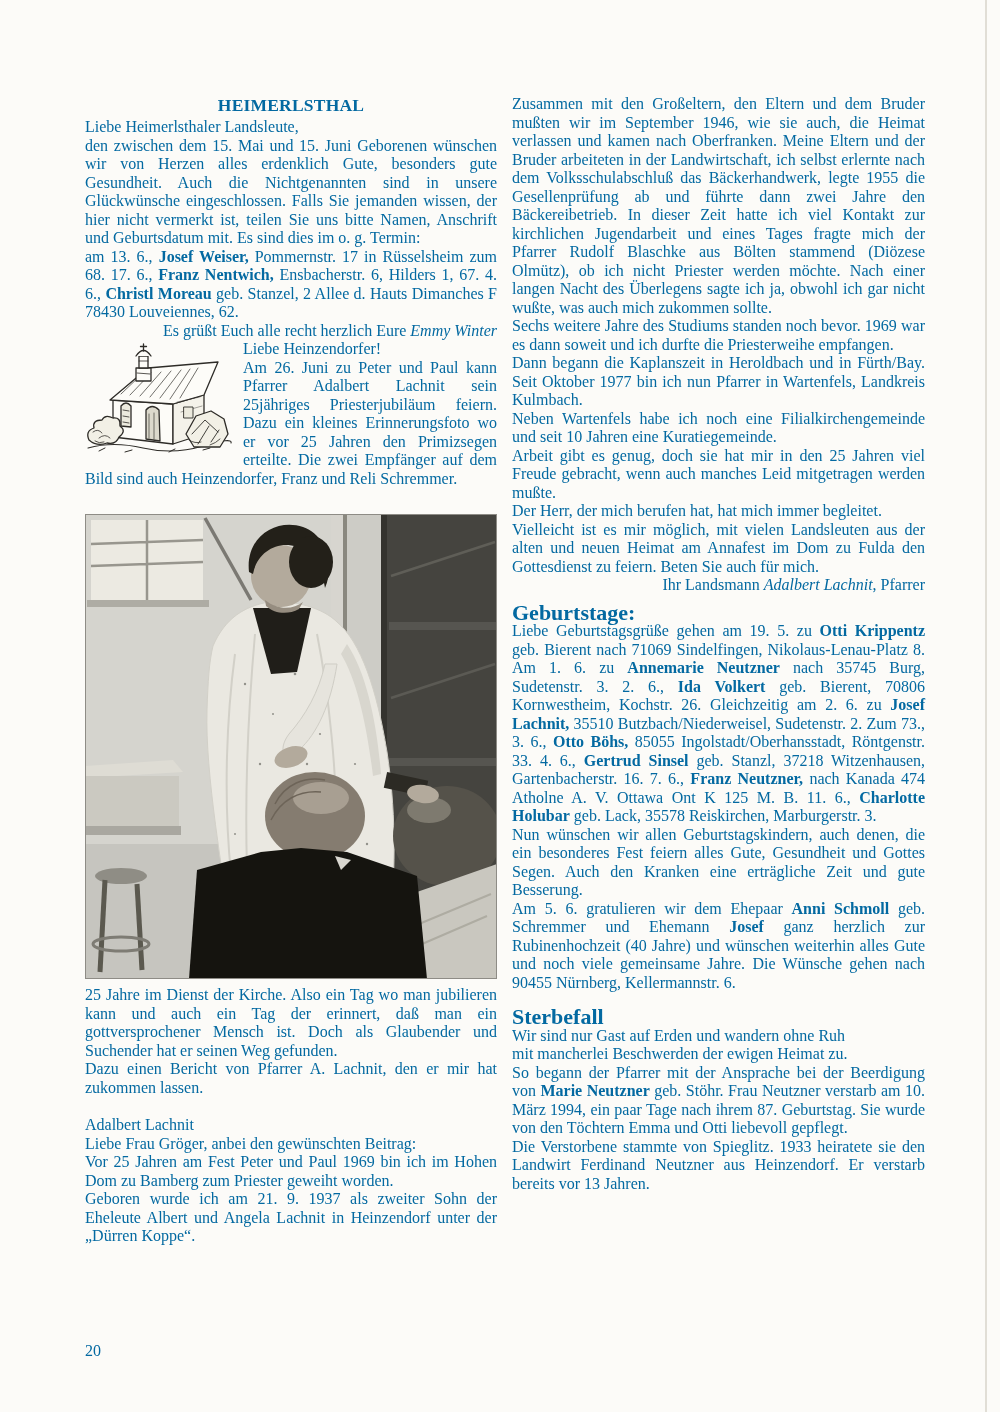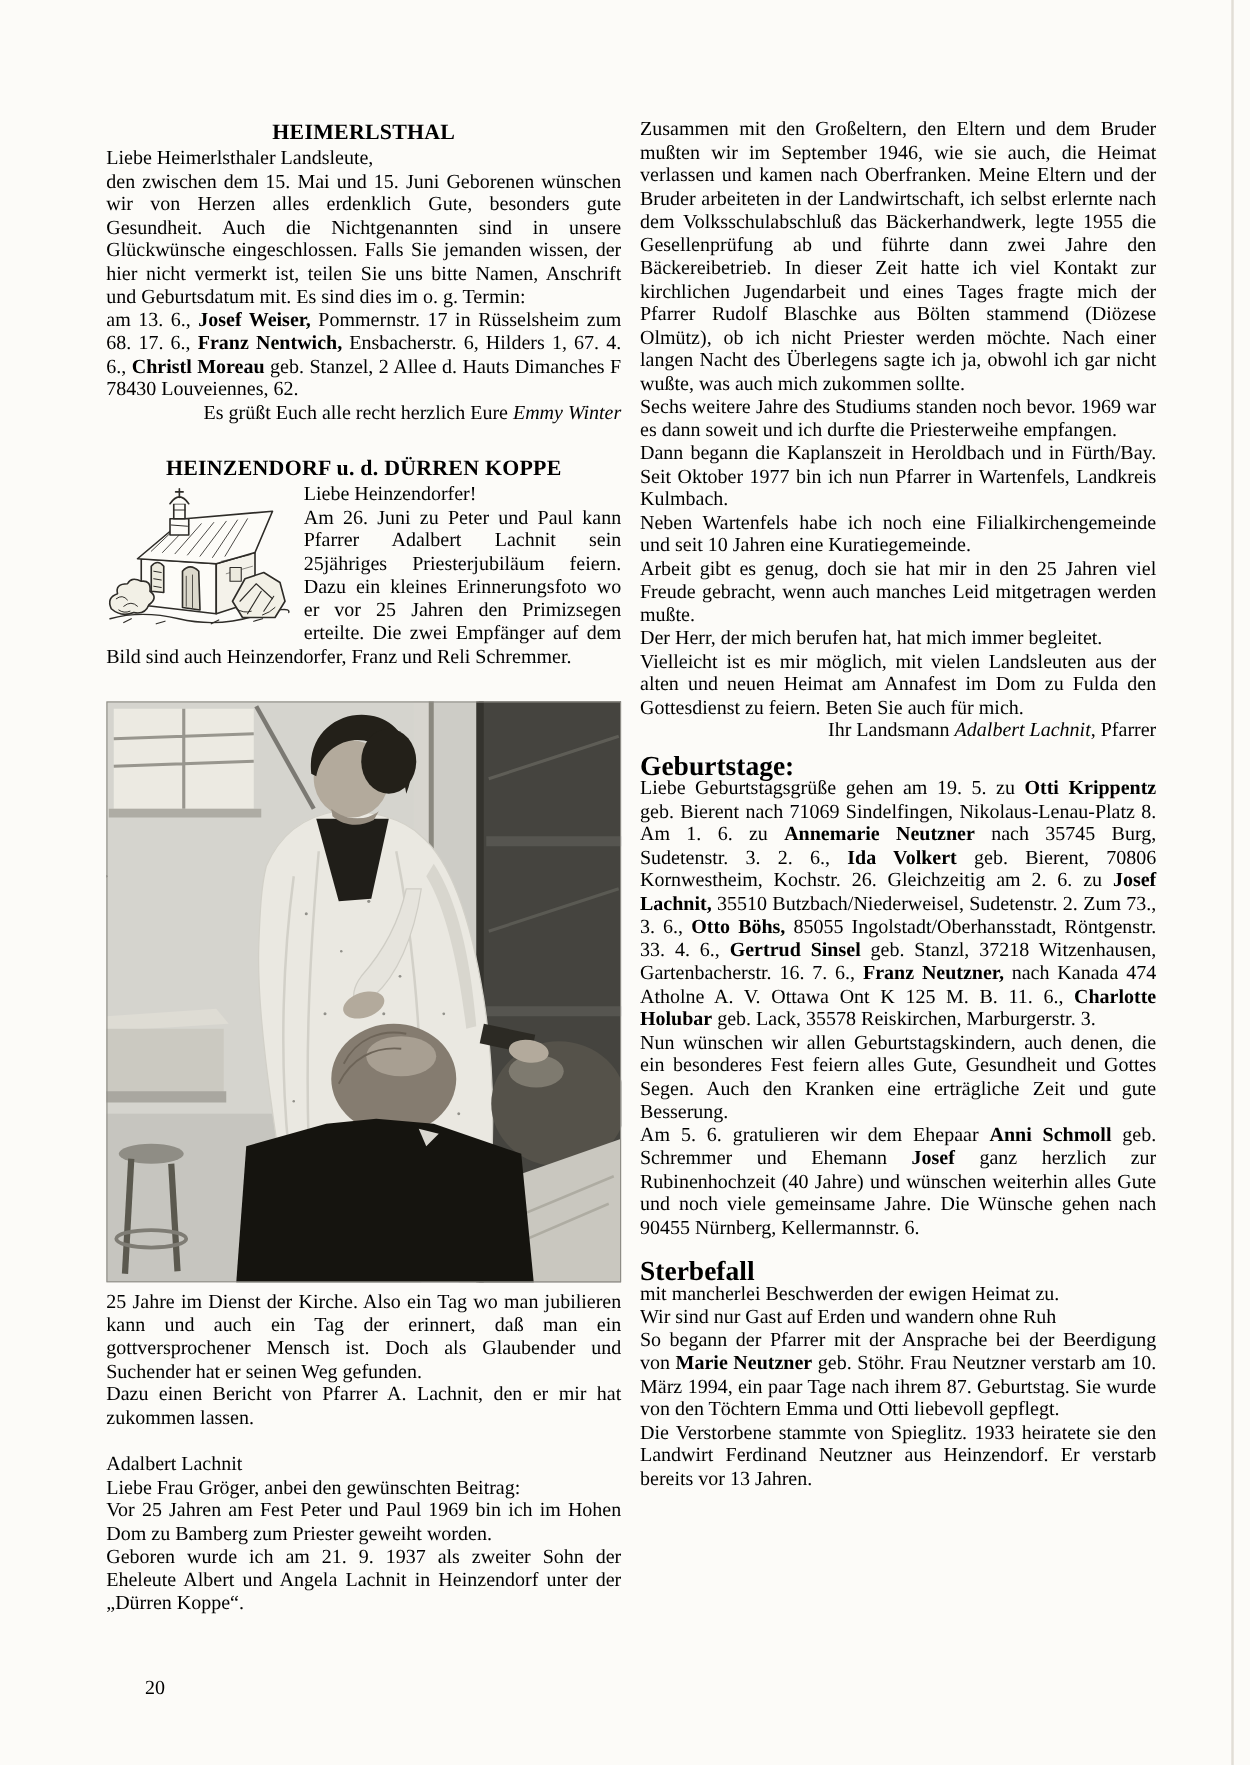--- a/index.html
+++ b/index.html
@@ -2,21 +2,21 @@
 <html lang="de"><head>
 <meta charset="utf-8">
 <style>
   html,body{margin:0;padding:0;}
   body{background:#9a9a96;}
   .page{
     position:relative;
     width:1000px;height:1412px;
     background:#fcfbf8;
     font-family:"Liberation Serif", serif;
-    color:#000000;
+    color:#0369a1;
     overflow:hidden;
     margin:0 auto;
   }
   .scan-line{position:absolute;left:985px;top:0;width:2px;height:1412px;background:#d8d4cb;opacity:.75;}
   .col{position:absolute;font-size:16px;line-height:18.5px;}
   .col-left{left:85px;top:95px;width:412px;}
   .col-right{left:512px;top:95px;width:413px;}
   .col p{margin:0;}
   .just{text-align:justify;text-justify:inter-word;}
   .right-align{text-align:right;}
@@ -26,38 +26,37 @@
   .mt-anniv{margin-top:10px;}
   .mt-sterbe{margin-top:16px;}
   .mt-wishes{margin-top:4px;}
   .church-float{float:left;width:148px;height:112px;margin:2px 10px 2px 0;}
   .church-float svg{display:block;width:100%;height:100%;}
   .photo{clear:both;width:412px;height:465px;margin:26px 0 7px 0;}
   .photo svg{display:block;width:100%;height:100%;}
   .address{margin-top:19px;}
   .greeting{margin-top:8px;}
   .letter1{margin-top:10px;}
-  .page-number{position:absolute;left:85px;top:1342px;font-size:16px;margin-left:31px;}
+  .page-number{position:absolute;left:85px;top:1342px;font-size:16px;}
   .b{font-weight:bold;}
   .i{font-style:italic;}
 </style>
 </head>
 <body>
 
 <div class="page">
   <div class="scan-line"></div>
 
   <section class="col col-left">
     <h2 class="title">HEIMERLSTHAL</h2>
     <p>Liebe Heimerlsthaler Landsleute,</p>
     <p class="just">den zwischen dem 15. Mai und 15. Juni Geborenen wünschen wir von Herzen alles erdenklich Gute, besonders gute Gesundheit. Auch die Nichtgenannten sind in unsere Glückwünsche eingeschlossen. Falls Sie jemanden wissen, der hier nicht vermerkt ist, teilen Sie uns bitte Namen, Anschrift und Geburtsdatum mit. Es sind dies im o. g. Termin:</p>
     <p class="just"><span>am 13. 6., </span><span class="b">Josef Weiser,</span><span> Pommernstr. 17 in Rüsselsheim zum 68. 17. 6., </span><span class="b">Franz Nentwich,</span><span> Ensbacherstr. 6, Hilders 1, 67. 4. 6., </span><span class="b">Christl Moreau</span><span> geb. Stanzel, 2 Allee d. Hauts Dimanches F 78430 Louveiennes, 62.</span></p>
     <p class="right-align"><span>Es grüßt Euch alle recht herzlich Eure </span><span class="i">Emmy Winter</span></p>
 
-    <h2 class="title mt-section">HEINZENDORF u. d. DÜRREN KOPPE</h2>
 
     <div class="church-float">
       <svg viewBox="0 0 148 112" xmlns="http://www.w3.org/2000/svg">
         <g stroke="#2e2c28" stroke-width="1.3" fill="none" stroke-linecap="round" stroke-linejoin="round">
 
           <path d="M3,106 Q28,99 58,106 T118,104 T146,101" stroke-width="1.1"></path>
           <path d="M14,109 l6,-3 M40,110 l7,-2 M84,110 l6,-3 M118,108 l7,-2" stroke-width="1"></path>
 
           <polygon points="28,58 28,95 88,102 88,62" fill="#fdfcf8"></polygon>
           <polygon points="88,62 119,53 119,92 88,102" fill="#f4f2ea"></polygon>
@@ -204,20 +203,20 @@
     <p>Der Herr, der mich berufen hat, hat mich immer begleitet.</p>
     <p class="just">Vielleicht ist es mir möglich, mit vielen Landsleuten aus der alten und neuen Heimat am Annafest im Dom zu Fulda den Gottesdienst zu feiern. Beten Sie auch für mich.</p>
     <p class="right-align"><span>Ihr Landsmann </span><span class="i">Adalbert Lachnit</span><span>, Pfarrer</span></p>
 
     <h3 class="subhead">Geburtstage:</h3>
     <p class="just"><span>Liebe Geburtstagsgrüße gehen am 19. 5. zu </span><span class="b">Otti Krippentz</span><span> geb. Bierent nach 71069 Sindelfingen, Nikolaus-Lenau-Platz 8. Am 1. 6. zu </span><span class="b">Annemarie Neutzner</span><span> nach 35745 Burg, Sudetenstr. 3. 2. 6., </span><span class="b">Ida Volkert</span><span> geb. Bierent, 70806 Kornwestheim, Kochstr. 26. Gleichzeitig am 2. 6. zu </span><span class="b">Josef Lachnit,</span><span> 35510 Butzbach/Niederweisel, Sudetenstr. 2. Zum 73., 3. 6., </span><span class="b">Otto Böhs,</span><span> 85055 Ingolstadt/Oberhansstadt, Röntgenstr. 33. 4. 6., </span><span class="b">Gertrud Sinsel</span><span> geb. Stanzl, 37218 Witzenhausen, Gartenbacherstr. 16. 7. 6., </span><span class="b">Franz Neutzner,</span><span> nach Kanada 474 Atholne A. V. Ottawa Ont K 125 M. B. 11. 6., </span><span class="b">Charlotte Holubar</span><span> geb. Lack, 35578 Reiskirchen, Marburgerstr. 3.</span></p>
     <p class="just">Nun wünschen wir allen Geburtstagskindern, auch denen, die ein besonderes Fest feiern alles Gute, Gesundheit und Gottes Segen. Auch den Kranken eine erträgliche Zeit und gute Besserung.</p>
     <p class="just mt-anniv"><span>Am 5. 6. gratulieren wir dem Ehepaar </span><span class="b">Anni Schmoll</span><span> geb. Schremmer und Ehemann </span><span class="b">Josef</span><span> ganz herzlich zur Rubinenhochzeit (40 Jahre) und wünschen weiterhin alles Gute und noch viele gemeinsame Jahre. Die Wünsche gehen nach 90455 Nürnberg, Kellermannstr. 6.</span></p>
 
     <h3 class="subhead mt-sterbe">Sterbefall</h3>
+    <p>Wir sind nur Gast auf Erden und wandern ohne Ruh</p>
     <p>mit mancherlei Beschwerden der ewigen Heimat zu.</p>
-    <p>Wir sind nur Gast auf Erden und wandern ohne Ruh</p>
     <p class="just"><span>So begann der Pfarrer mit der Ansprache bei der Beerdigung von </span><span class="b">Marie Neutzner</span><span> geb. Stöhr. Frau Neutzner verstarb am 10. März 1994, ein paar Tage nach ihrem 87. Geburtstag. Sie wurde von den Töchtern Emma und Otti liebevoll gepflegt.</span></p>
     <p class="just">Die Verstorbene stammte von Spieglitz. 1933 heiratete sie den Landwirt Ferdinand Neutzner aus Heinzendorf. Er verstarb bereits vor 13 Jahren.</p>
   </section>
 
   <div class="page-number">20</div>
 </div>
 
 </body></html>

